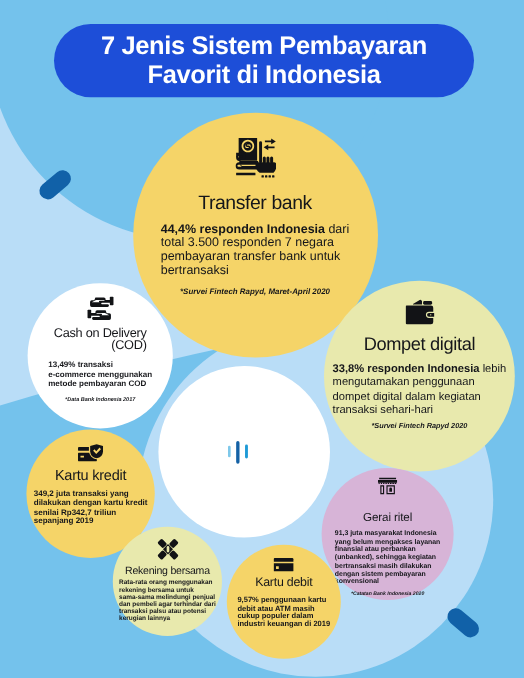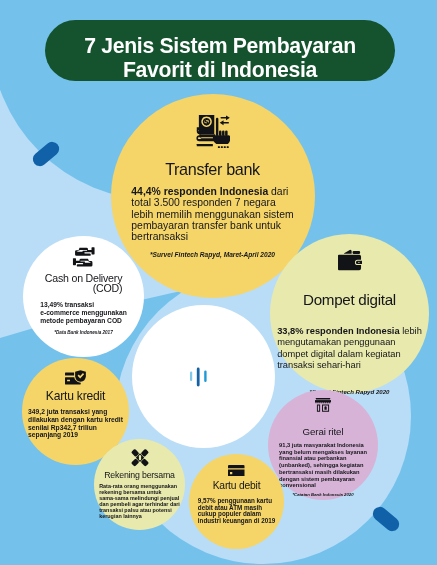--- a/index.html
+++ b/index.html
@@ -2,21 +2,21 @@
 <html><head>
 <meta charset="utf-8">
 <style>
 html,body{margin:0;padding:0;background:#fff;}
 body{width:437px;height:565px;overflow:hidden;font-family:"Liberation Sans",sans-serif;}
 #stage{position:relative;width:437px;height:565px;background:#74c2ec;overflow:hidden;}
 .bubble{position:absolute;border-radius:50%;display:flex;flex-direction:column;align-items:center;box-sizing:border-box;}
 .title{font-weight:400;color:#15161a;text-align:right;letter-spacing:-.2px;}
 .body{color:#15161a;}
 .note{font-style:italic;color:#15161a;text-align:center;}
-.hdr{position:absolute;background:#14532d;border-radius:40px;display:flex;flex-direction:column;align-items:center;justify-content:flex-end;}
+.hdr{position:absolute;background:#1d4ed8;border-radius:40px;display:flex;flex-direction:column;align-items:center;justify-content:center;}
 .hdr div{color:#fff;font-weight:700;text-align:center;}
 svg{display:block;}
 </style>
 </head>
 <body>
 
 <div id="stage">
 
   <svg width="437" height="565" viewBox="0 0 437 565" style="position:absolute;left:0;top:0;">
     <rect x="0" y="0" width="437" height="565" fill="#74c2ec"></rect>
@@ -85,28 +85,27 @@
 <rect x="73.8" y="89" width="5.6" height="6.3" rx="1"></rect>
 <rect x="82.2" y="89" width="5.6" height="6.3" rx="1"></rect>
 <rect x="90.6" y="89" width="5.6" height="6.3" rx="1"></rect>
 </g>
         </svg>
       </span>
     <div class="title" style="font-size:16.2px;line-height:18px;margin-top:11.5px;letter-spacing:-0.35px;">Transfer bank</div>
     <div class="body" style="font-size:10.4px;line-height:11.1px;margin-top:8.5px;">
       <div class="bl"><b>44,4% responden Indonesia</b> dari</div>
         <div class="bl">total 3.500 responden 7 negara</div>
-        <div class="bl">lebih memilih menggunakan sistem</div>
         <div class="bl">pembayaran transfer bank untuk</div>
         <div class="bl">bertransaksi</div>
     </div>
     <div class="note" style="font-size:6.6px;margin-top:9px;font-weight:700;">*Survei Fintech Rapyd, Maret-April 2020</div>
   </div>
 
-  <div class="bubble" style="left:270px;top:234px;width:159px;height:159px;background:#e8e9ad;padding-top:15px;gap:12px;">
+  <div class="bubble" style="left:270px;top:234px;width:159px;height:159px;background:#e8e9ad;padding-top:15px;">
     <span class="icon-slot">
         <svg viewBox="0 0 102 100" width="24" height="23.5">
           <g fill="#121316">
 
 <path d="M26 18 L50 4 a4 4 0 0 1 4.5 0.5 l3.5 3 v13 h-32 z"></path>
 <rect x="62" y="8" width="32" height="13" rx="5"></rect>
 
 <path d="M4 24 h86 a8 8 0 0 1 8 8 v14 h-15 a11 11 0 0 0 0 22 h15 v14 a8 8 0 0 1 -8 8 h-86 a4 4 0 0 1 -4 -4 v-58 a4 4 0 0 1 4 -4 z"></path>
 <path d="M83 50 h19 v14 h-19 a7 7 0 0 1 0 -14 z M89 54.5 a2.5 2.5 0 0 0 0 5 a2.5 2.5 0 0 0 0 -5 z" fill-rule="evenodd"></path>
 </g>

